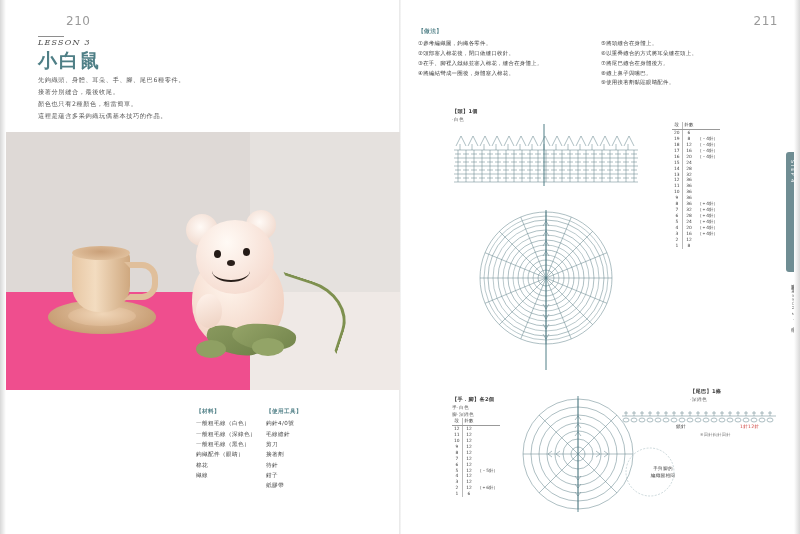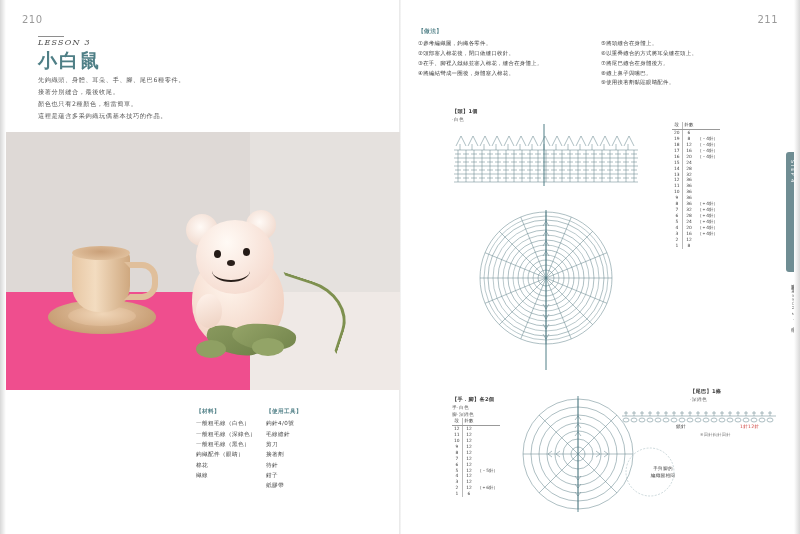--- a/index.html
+++ b/index.html
@@ -6,21 +6,21 @@
   body{width:800px;height:534px;font-family:"DejaVu Sans","Liberation Sans",sans-serif;}
   .spread{position:relative;width:800px;height:534px;background:#ffffff;overflow:hidden;}
   .page{position:absolute;top:0;height:534px;background:#fff;}
   .page-left{left:0;width:400px;}
   .page-right{left:400px;width:400px;}
   .gutter{position:absolute;left:399px;top:0;width:2px;height:534px;
           background:linear-gradient(to right,rgba(0,0,0,0.10),rgba(0,0,0,0.03));}
   .edge-l{position:absolute;left:0;top:0;width:6px;height:534px;background:linear-gradient(to right,#d8d8d8,#fff);}
   .edge-r{position:absolute;right:0;top:0;width:6px;height:534px;background:linear-gradient(to left,#d8d8d8,#fff);}
 
-  .folio{position:absolute;font-size:10px;color:#9a9a9a;letter-spacing:.5px;}
+  .folio{position:absolute;font-size:12px;color:#9a9a9a;letter-spacing:.5px;margin-left:44px;}
   .folio-l{left:22px;top:14px;}
   .folio-r{right:22px;top:14px;}
 
   
   .lesson-label{position:absolute;left:38px;top:38px;font-size:8px;letter-spacing:1.2px;
                 color:#4a4a4a;font-style:italic;font-family:"DejaVu Serif","Liberation Serif",serif;}
   .lesson-rule{position:absolute;left:38px;top:36px;width:26px;height:1px;background:#8e8e8e;}
   .lesson-title{position:absolute;left:38px;top:48px;font-size:19px;color:#4f7f86;letter-spacing:2px;font-weight:bold;}
   .lesson-desc{position:absolute;left:38px;top:74px;width:300px;font-size:6.2px;line-height:1.95;color:#555;letter-spacing:.6px;}
 

